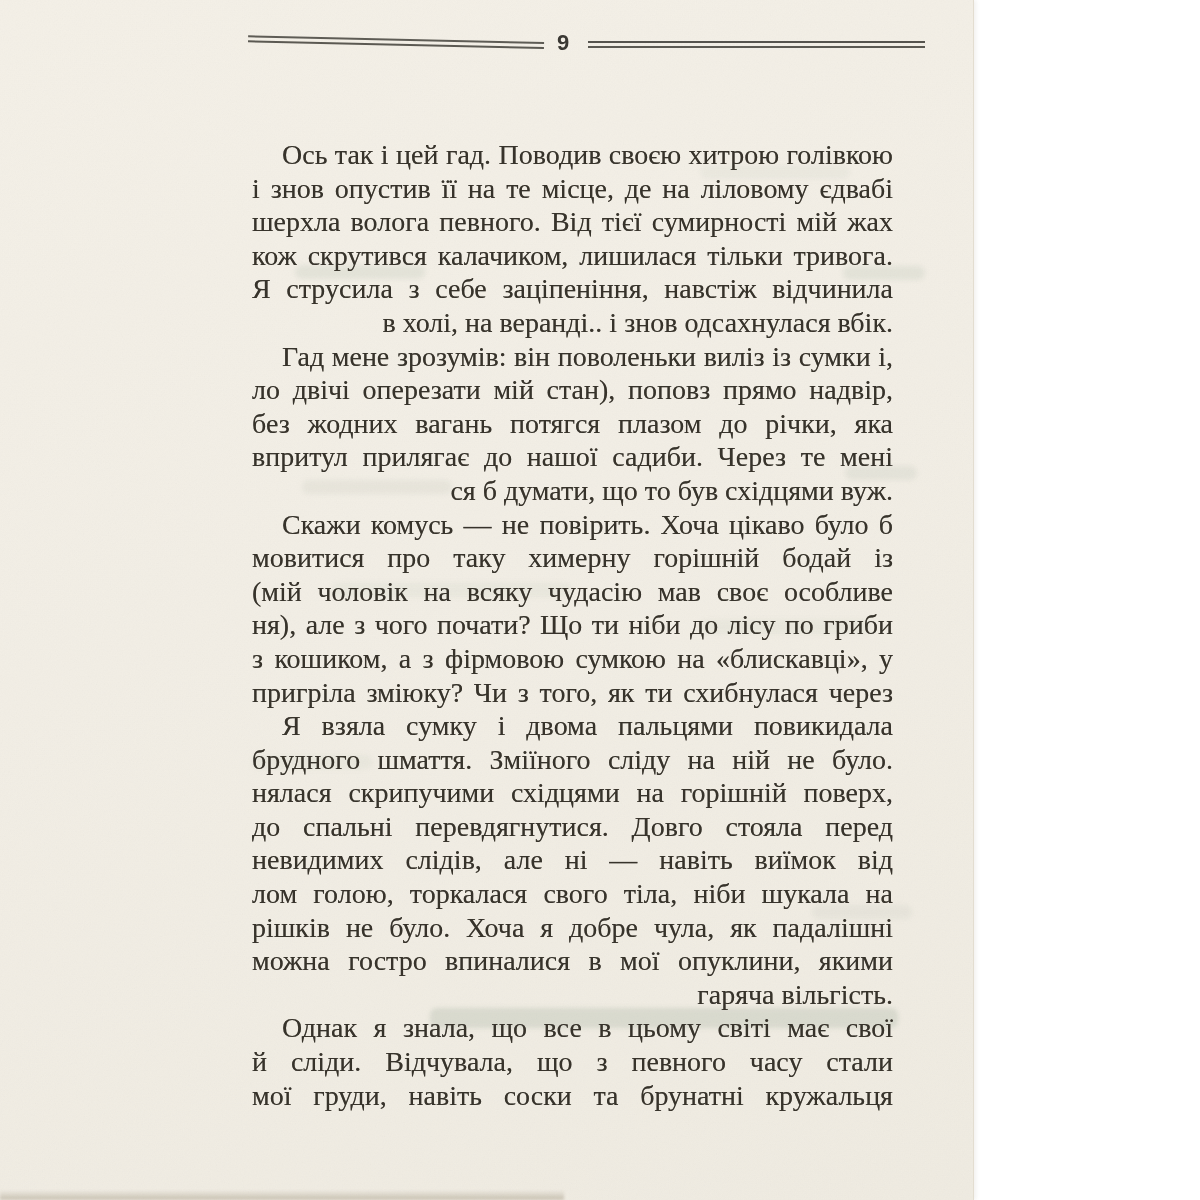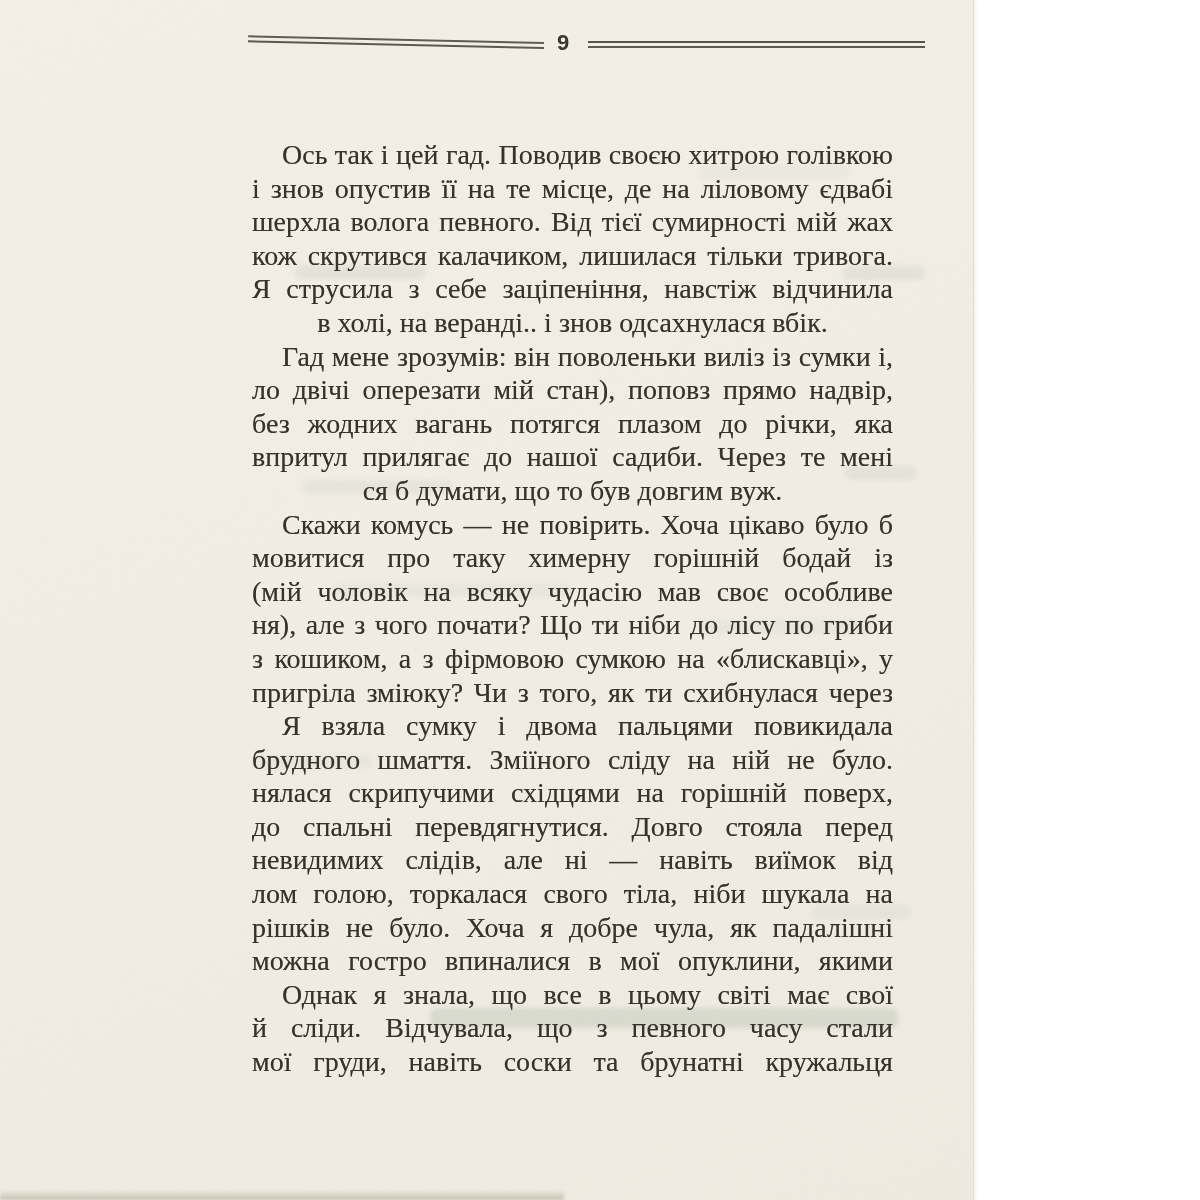--- a/index.html
+++ b/index.html
@@ -79,21 +79,21 @@
     width: 641px;
     font-size: 28px;
     line-height: 33.6px;
     color: #37332b;
     text-shadow: 0 0 0.6px rgba(55, 51, 43, 0.55);
     margin-top: 40px;
   }
   .ln {
     height: 33.6px;
     overflow: hidden;
-    text-align: center;
+    text-align: right;
     white-space: normal;
   }
   .ln.j {
     text-align: justify;
     text-align-last: justify;
   }
   .ln.in { text-indent: 30px; }
 
   
   .bleed i {
@@ -162,34 +162,35 @@
       <div class="ln in j">Ось так і цей гад. Поводив своєю хитрою голівкою</div>
       <div class="ln j">і знов опустив її на те місце, де на ліловому єдвабі при-</div>
       <div class="ln j">шерхла волога певного. Від тієї сумирності мій жах та-</div>
       <div class="ln j">кож скрутився калачиком, лишилася тільки тривога.</div>
       <div class="ln j">Я струсила з себе заціпеніння, навстіж відчинила двері</div>
       <div class="ln">в холі, на веранді.. і знов одсахнулася вбік.</div>
       <div class="ln in j">Гад мене зрозумів: він поволеньки виліз із сумки і, зви-</div>
       <div class="ln j">ло двічі оперезати мій стан), поповз прямо надвір, потім</div>
       <div class="ln j">без жодних вагань потягся плазом до річки, яка майже</div>
       <div class="ln j">впритул прилягає до нашої садиби. Через те мені хотіло-</div>
-      <div class="ln">ся б думати, що то був довгим вуж.</div>
+      <div class="ln">ся б думати, що то був східцями вуж.</div>
       <div class="ln in j">Скажи комусь — не повірить. Хоча цікаво було б пере-</div>
       <div class="ln j">мовитися про таку химерну горішній бодай із Нестором</div>
       <div class="ln j">(мій чоловік на всяку чудасію мав своє особливе пояснен-</div>
       <div class="ln j">ня), але з чого почати? Що ти ніби до лісу по гриби не</div>
       <div class="ln j">з кошиком, а з фірмовою сумкою на «блискавці», у якій</div>
       <div class="ln j">пригріла зміюку? Чи з того, як ти схибнулася через отця</div>
       <div class="ln in j">Я взяла сумку і двома пальцями повикидала білизну до</div>
       <div class="ln j">брудного шмаття. Зміїного сліду на ній не було. Потім під-</div>
       <div class="ln j">нялася скрипучими східцями на горішній поверх, зайшла</div>
       <div class="ln j">до спальні перевдягнутися. Довго стояла перед дзерка-</div>
       <div class="ln j">невидимих слідів, але ні — навіть виїмок від ліскових го-</div>
       <div class="ln j">лом голою, торкалася свого тіла, ніби шукала на ньому</div>
       <div class="ln j">рішків не було. Хоча я добре чула, як падалішні плоди лі-</div>
       <div class="ln j">можна гостро впиналися в мої опуклини, якими стікала</div>
+      <div class="ln">гаряча вільгість.</div>
       <div class="ln in j">Однак я знала, що все в цьому світі має свої прикмети</div>
       <div class="ln j">й сліди. Відчувала, що з певного часу стали повнішими</div>
       <div class="ln j">мої груди, навіть соски та брунатні кружальця навколо</div>
     </main>
 
   <div class="edge-bottom"></div>
 </div>
 
 </body></html>

